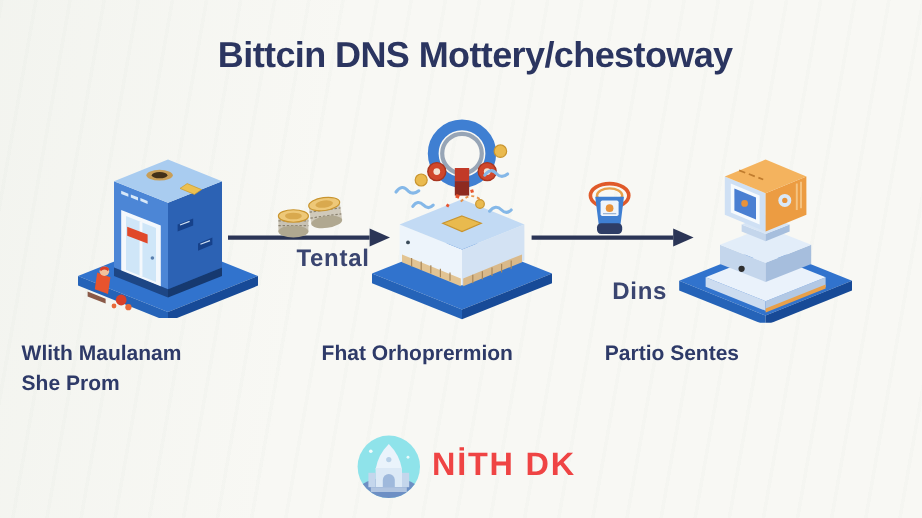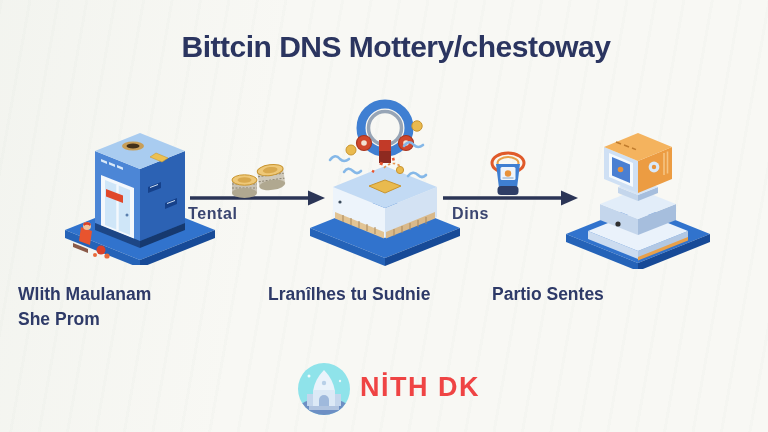--- a/index.html
+++ b/index.html
@@ -18,28 +18,28 @@
     font-size:30px; font-weight:800; letter-spacing:-0.5px;
     color:#2b3560;
   }
   .caption{
     top:282px; text-align:left;
     font-size:17.5px; font-weight:700; line-height:25px;
     color:#2e3a68;
   }
   .caption-1{left:18px;  width:220px;}
   .caption-2{left:268px; width:226px;}
-  .caption-3{left:492px; width:220px;}
+  .caption-3{left:504px; width:220px;}
   .arrow-label{
-    top:205px; text-align:left;
-    font-size:16px; font-weight:700; letter-spacing:0.6px;
+    top:205px; text-align:right;
+    font-size:20px; font-weight:700; letter-spacing:0.6px;
     color:#3a4570;
   }
   .arrow-label-1{left:188px; width:120px;}
-  .arrow-label-2{left:452px; width:120px;}
+  .arrow-label-2{left:436px; width:120px;margin-top:27px;}
   .brand-text{
     left:360px; top:372px;
     font-size:27px; font-weight:700; letter-spacing:1.5px;
     color:#ef4444;
   }
   svg{display:block;}
 </style>
 </head>
 <body>
 
@@ -223,21 +223,21 @@
     <line x1="106" y1="36" x2="106" y2="58" stroke="#f5c482" stroke-width="1.6"></line>
     <line x1="109.5" y1="34.5" x2="109.5" y2="56.5" stroke="#f5c482" stroke-width="1.6"></line>
   </g>
 </svg>
 
 <div class="abs caption caption-1">
   <div>Wlith Maulanam</div>
   <div>She Prom</div>
 </div>
 <div class="abs caption caption-2">
-  <div>Lranîlhes tu Sudnie</div>
+  <div>Fhat Orhoprermion</div>
 </div>
 <div class="abs caption caption-3">
   <div>Partio Sentes</div>
 </div>
 
 <svg class="abs" style="left:296px;top:361px;" width="56" height="56" viewBox="0 0 56 56">
   <defs>
       <clipPath id="logoclip">
         <circle cx="28" cy="28" r="26"></circle>
       </clipPath>

